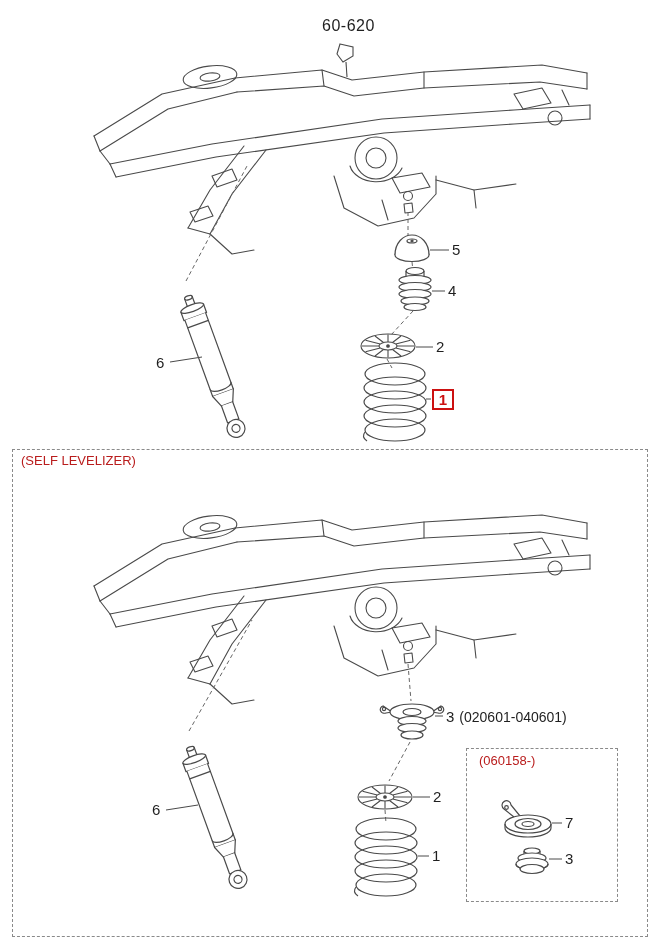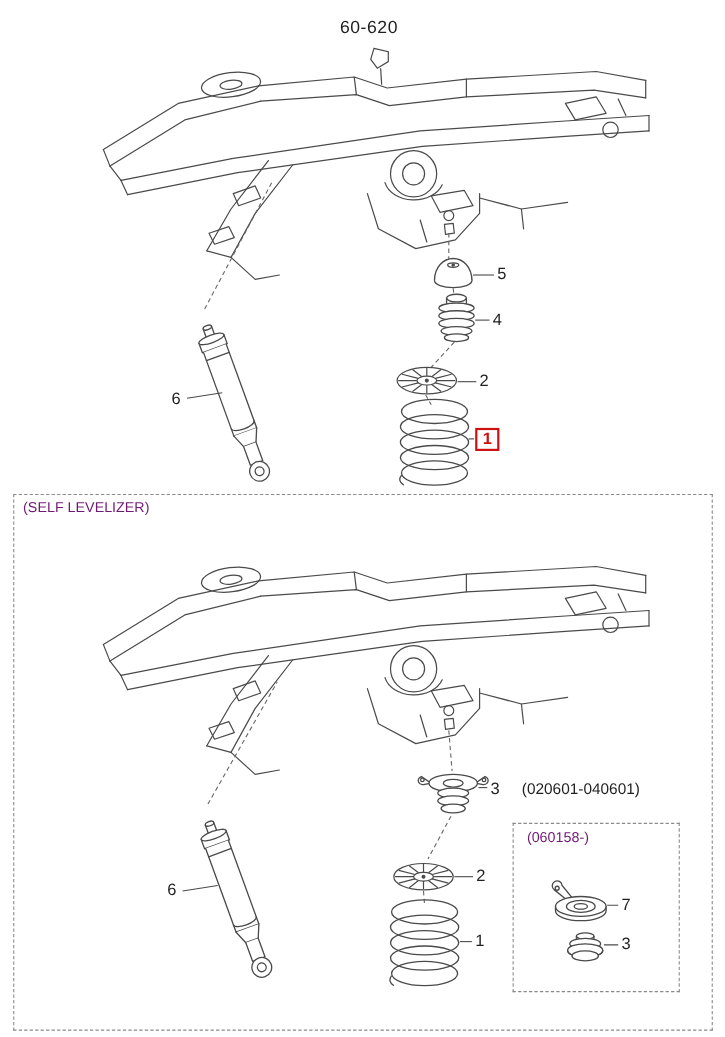--- a/index.html
+++ b/index.html
@@ -12,29 +12,29 @@
     position:absolute;font-size:15px;color:#1f1f1f;line-height:18px;
     user-select:none;
   }
   .callout.selected{
     border:2px solid;width:18px;height:17px;display:flex;align-items:center;
     justify-content:center;font-weight:bold;line-height:17px;
   }
   .callout-row{
     position:absolute;font-size:15px;color:#1f1f1f;line-height:18px;white-space:nowrap;
   }
-  .callout-row .range{margin-left:20px;font-size:14px;}
+  .callout-row .range{margin-left:5px;font-size:14px;}
   .group-code{
     position:absolute;font-size:16px;color:#1f1f1f;letter-spacing:0.5px;
   }
   .dashed-box{
     position:absolute;border:1px dashed #8a8a8a;background:transparent;
   }
   .section-title{
-    position:absolute;font-size:13px;color:#701a75;background:#fff;padding:0 3px;
+    position:absolute;font-size:13px;color:#b91c1c;background:#fff;padding:0 3px;
   }
 </style>
 </head>
 <body>
 
 <div id="screen">
 
   <svg id="lineart" width="659" height="943" viewBox="0 0 659 943">
     <defs>
 
@@ -204,21 +204,21 @@
     <g stroke="#4a4a4a" stroke-width="1" fill="none">
       <path d="M435,716 L443,716"></path>
       <path d="M413,797 L430,797"></path>
       <path d="M418,856 L429,856"></path>
       <path d="M166,810 L198,805"></path>
       <path d="M552,823 L562,823"></path>
       <path d="M549,859 L562,859"></path>
     </g>
   </svg>
 
-  <div class="group-code" style="left:309px;top:17px">60-620</div>
+  <div class="group-code" style="left:322px;top:17px">60-620</div>
 
   <div class="callout" style="left:452px;top:241px">5</div>
   <div class="callout" style="left:448px;top:282px">4</div>
   <div class="callout" style="left:436px;top:338px">2</div>
   <div class="callout selected" style="left: 432px; top: 389px; border-color: rgb(204, 17, 17); color: rgb(204, 17, 17);">1</div>
   <div class="callout" style="left:156px;top:354px">6</div>
 
   <div class="dashed-box" style="left:12px;top:449px;width:634px;height:486px"></div>
   <div class="section-title" style="left:18px;top:453px">(SELF LEVELIZER)</div>
 

